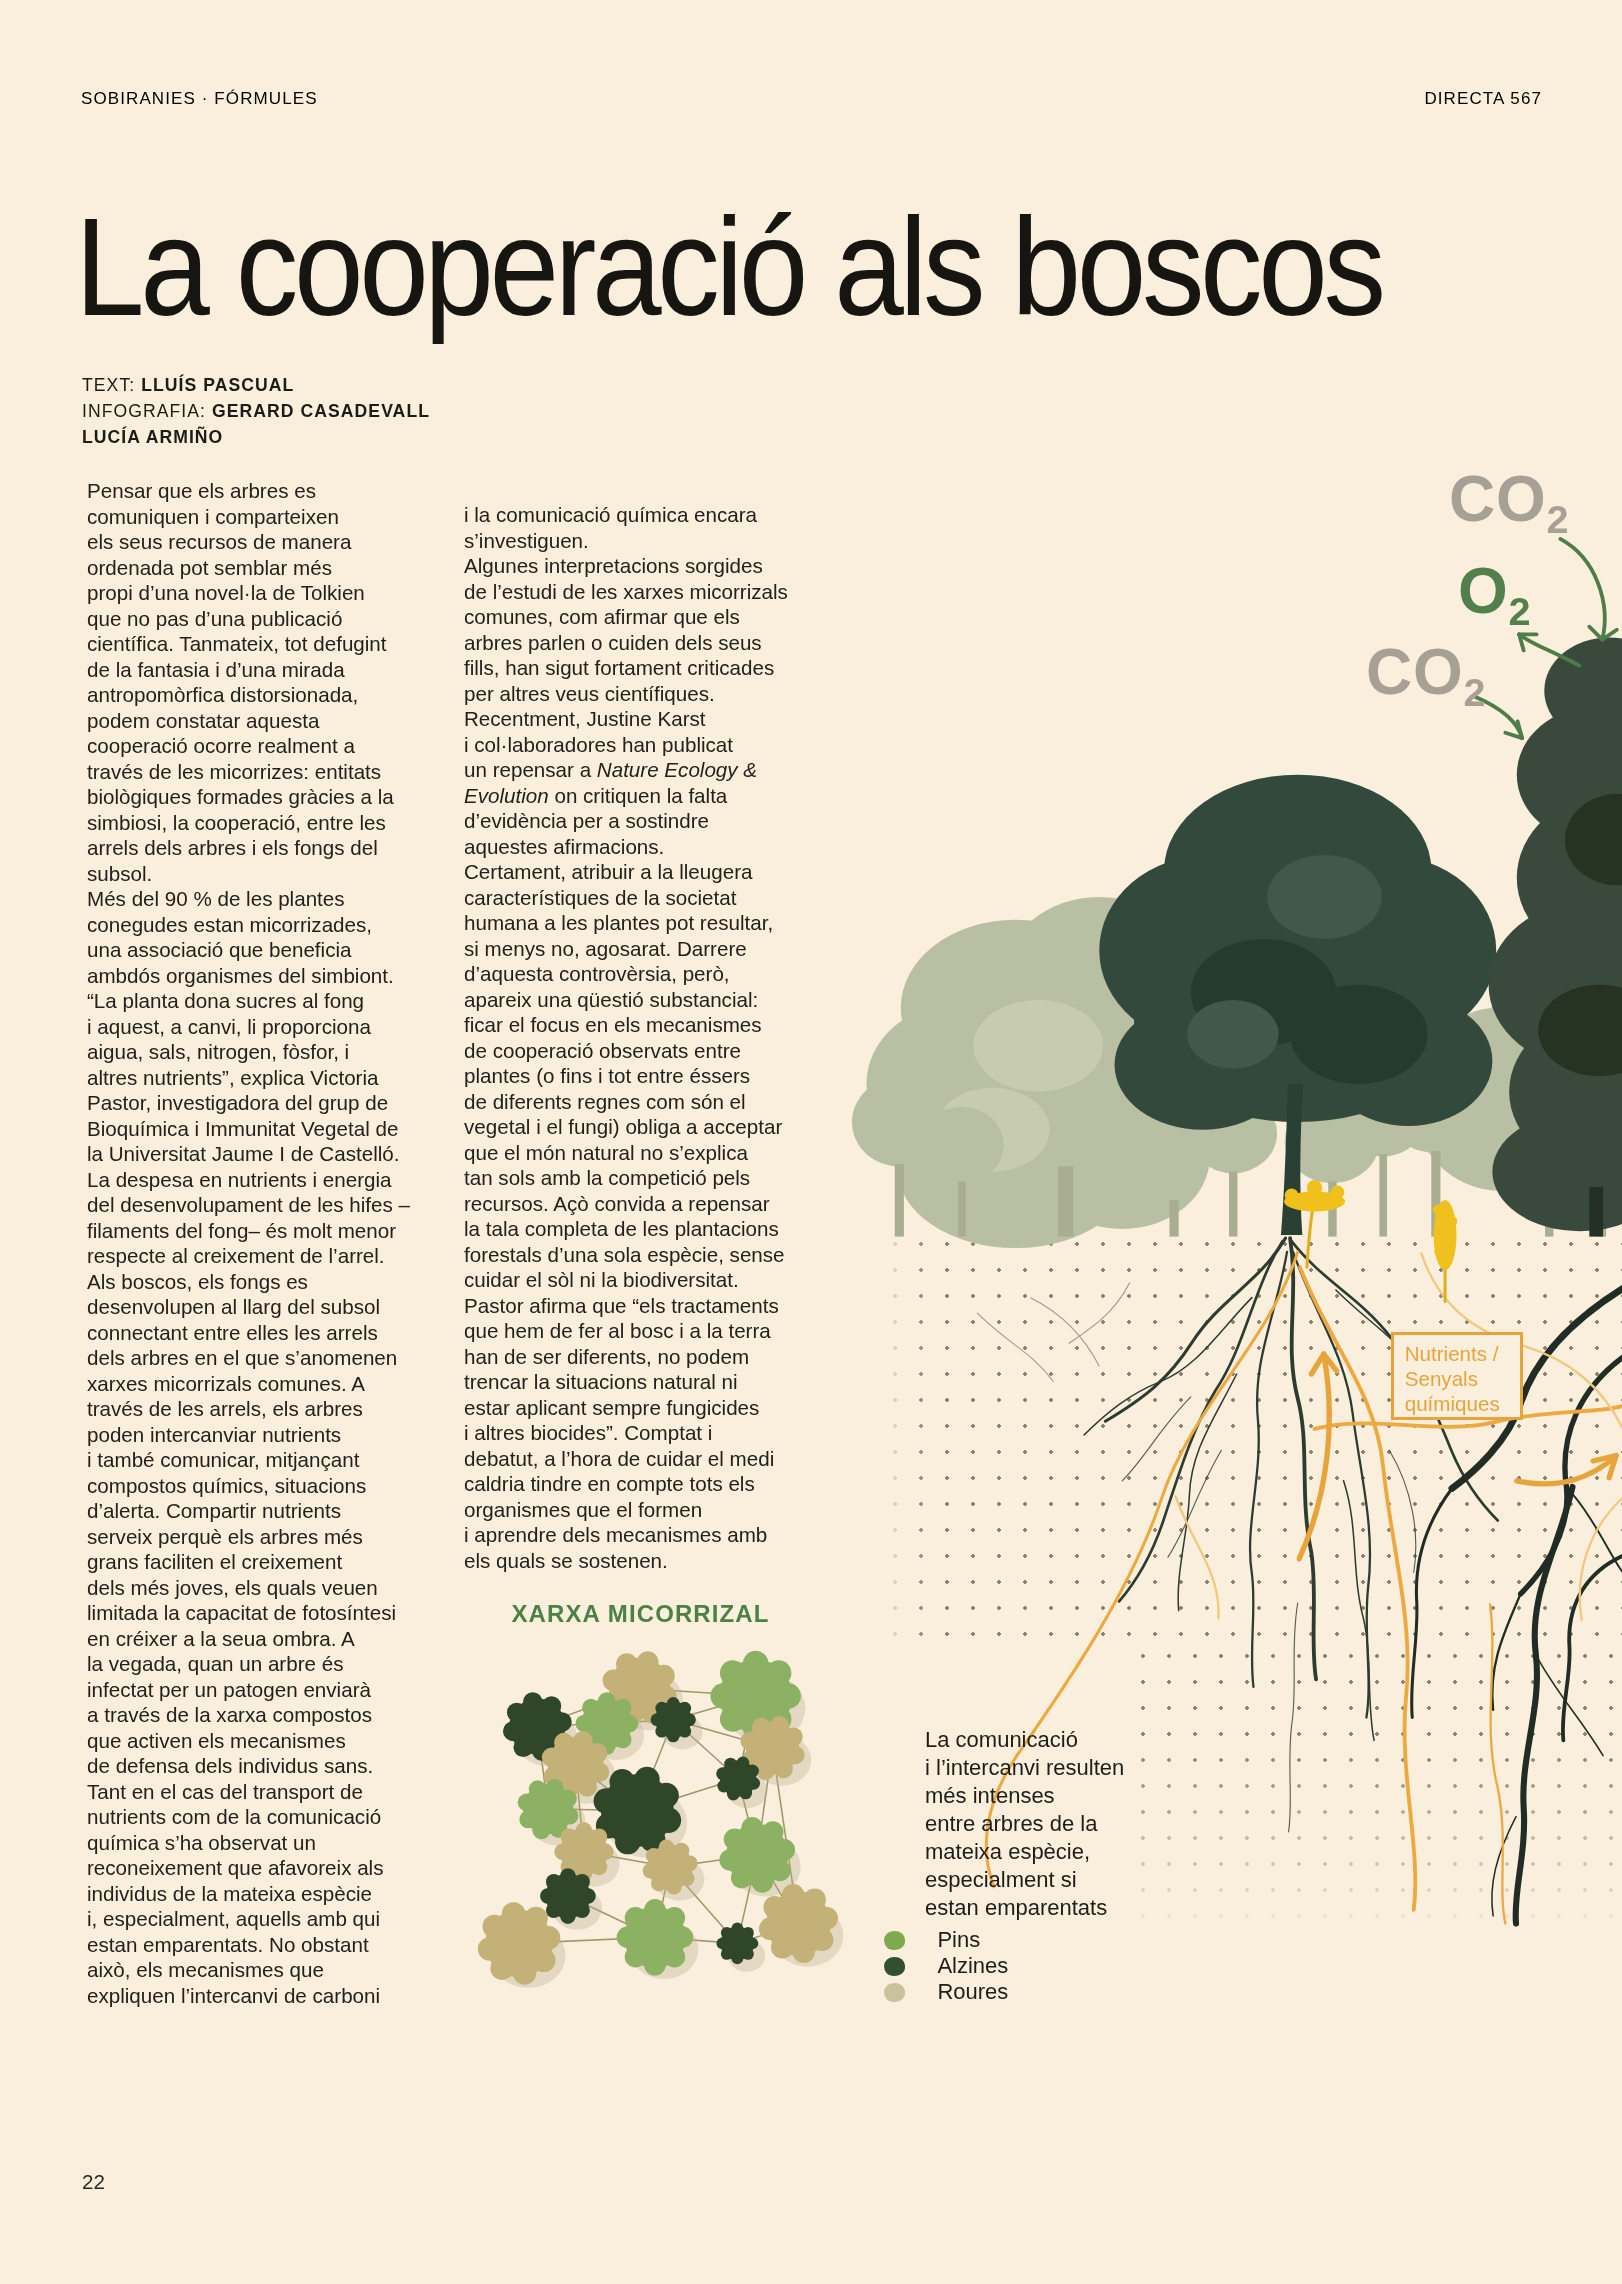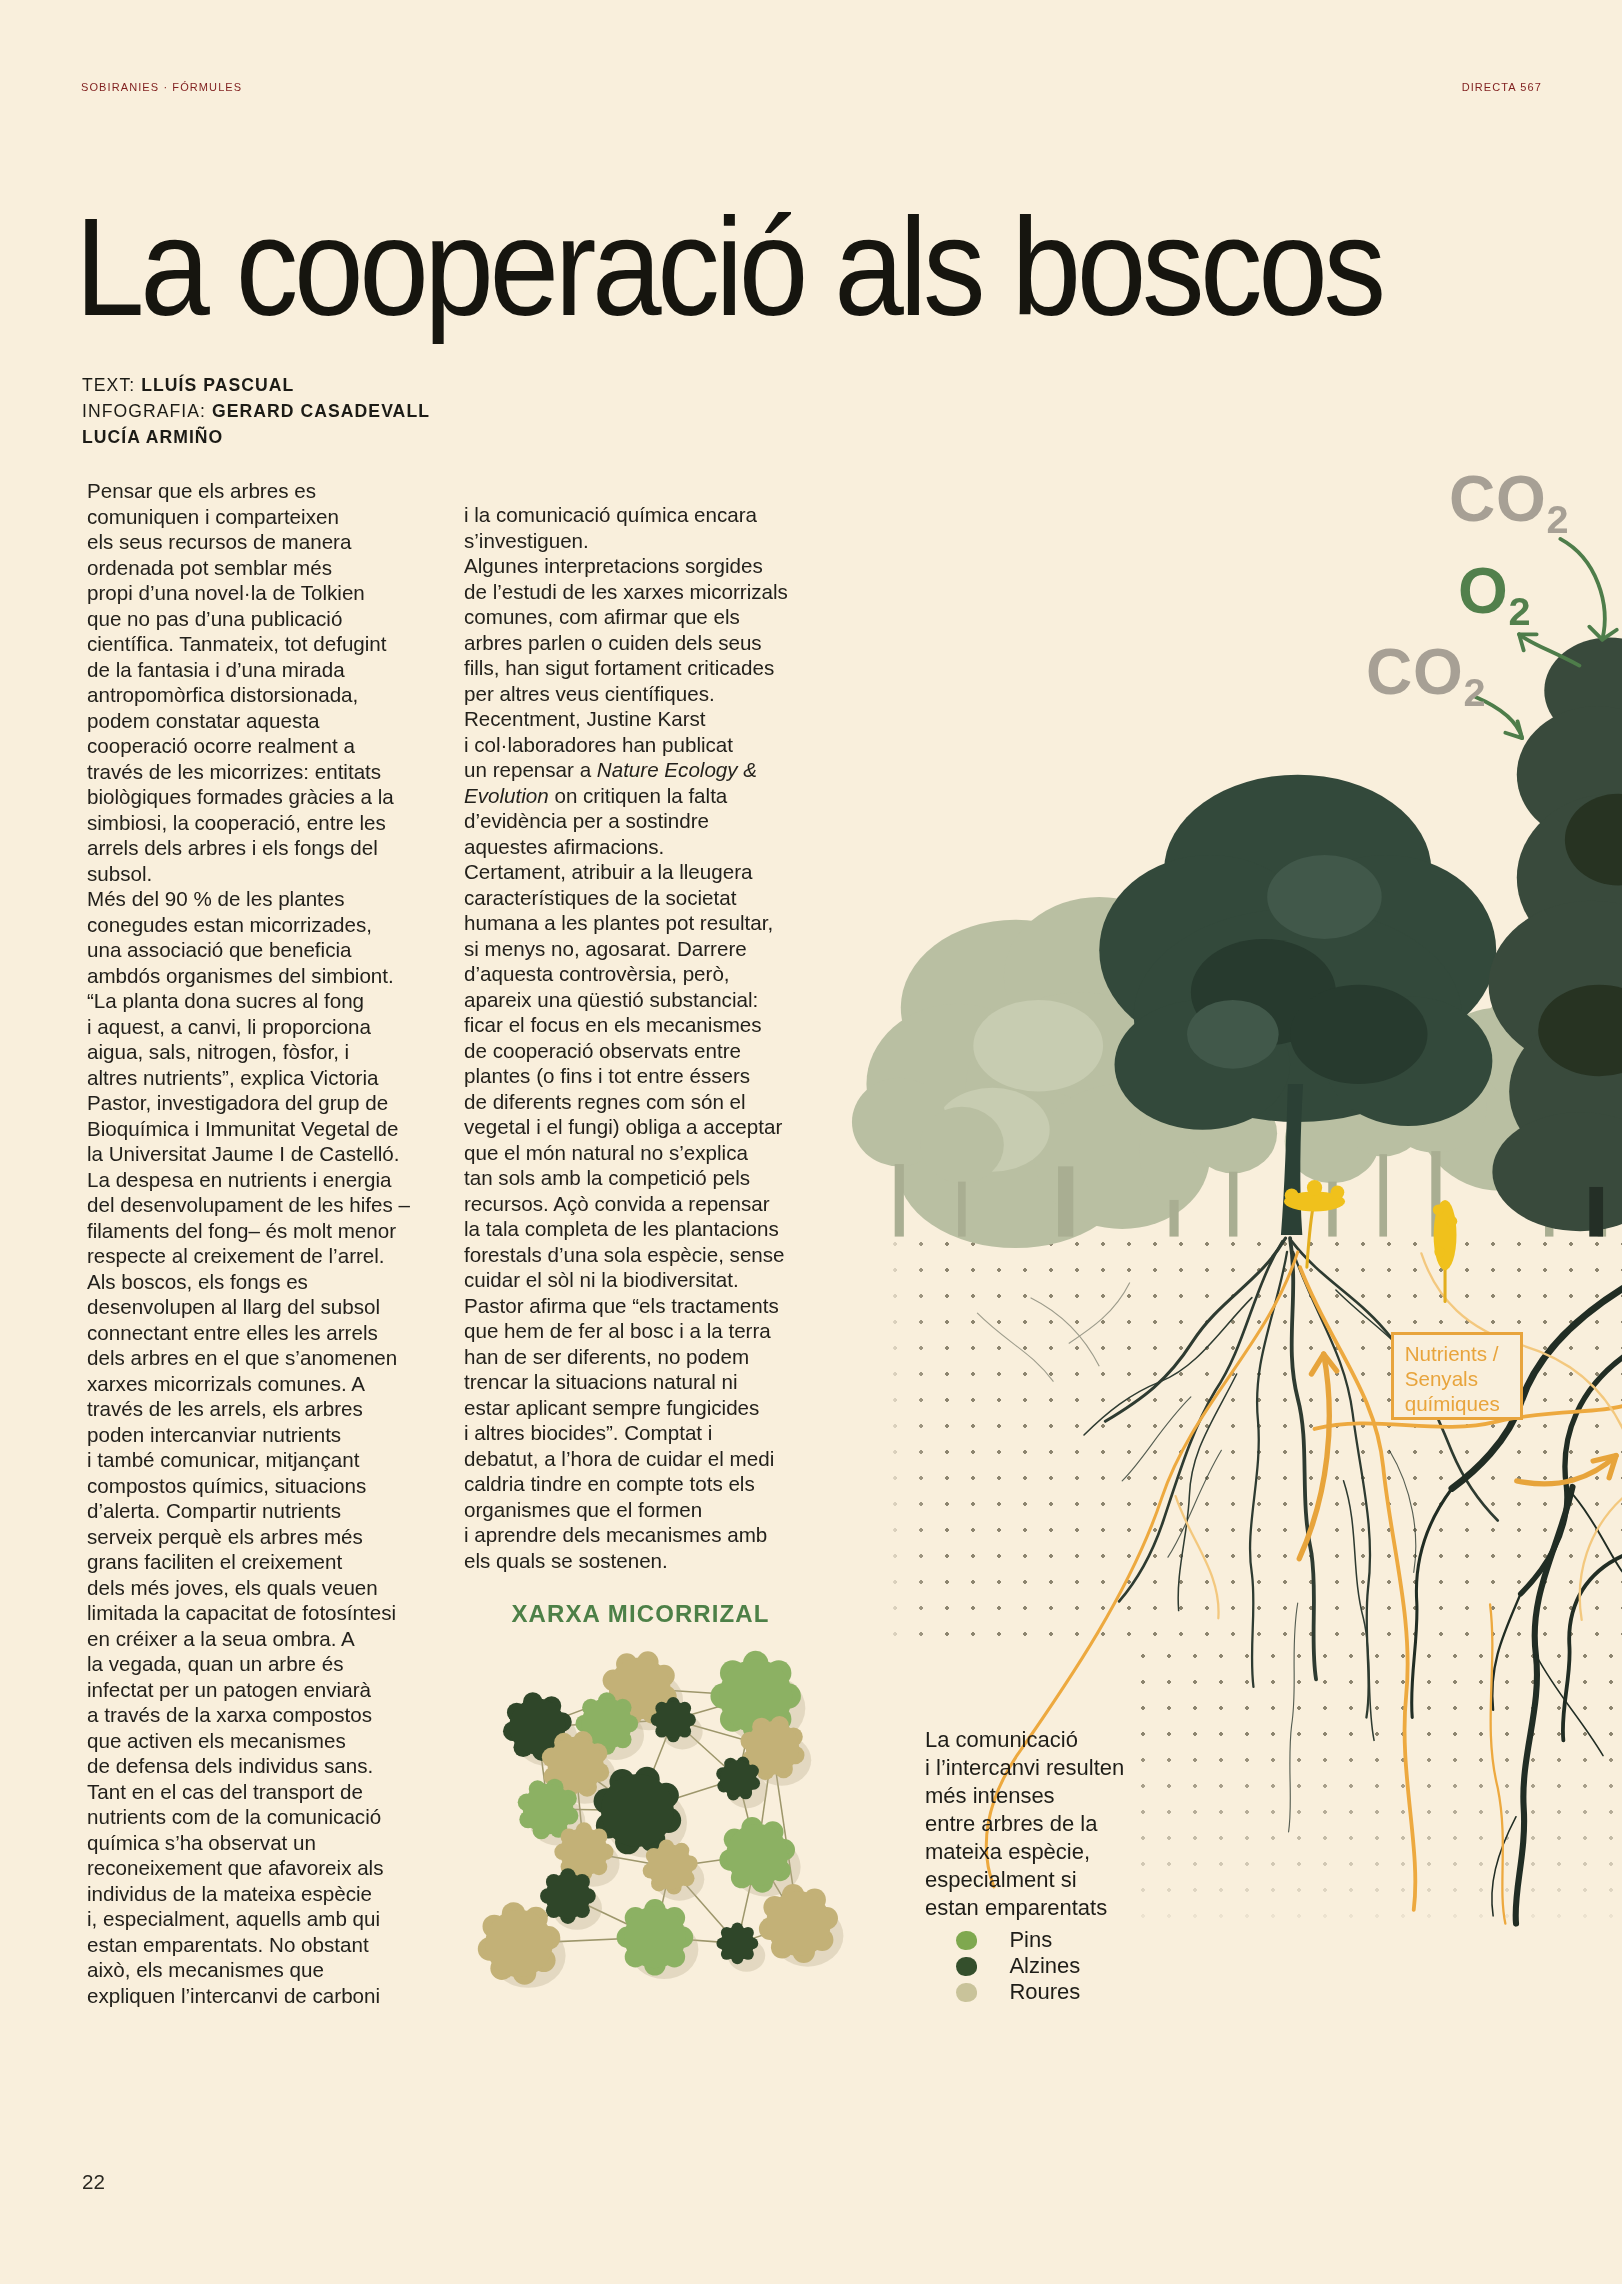--- a/index.html
+++ b/index.html
@@ -1,22 +1,22 @@
 <!DOCTYPE html>
 <html style="font-size:12.2px"><head>
 <meta charset="utf-8">
 <style>
   html,body{margin:0;padding:0;background:#e8e0d0;}
   .page{
     position:relative; width:1623px; height:2284px; overflow:hidden;
     background:#f9efdc; font-family:"Liberation Sans", sans-serif; color:#23211c;
   }
   
-  .topbar{position:absolute; left:81px; right:81px; top:81px;
-    font-size:11px; letter-spacing:1.1px; font-weight:500; color:#7f1d1d;
+  .topbar{position:absolute; left:81px; right:81px; top:89px;
+    font-size:17px; letter-spacing:1.1px; font-weight:500; color:#000000;
     display:flex; justify-content:space-between;}
   
   .title{position:absolute; left:75px; top:197px; margin:0;
     font-size:139px; line-height:1; font-weight:500; letter-spacing:-0.035em;
     color:#16150f; transform:scaleX(0.9); transform-origin:left top; white-space:nowrap;}
   
   .byline{position:absolute; left:82px; top:372px; font-size:17.6px; line-height:26px;
     letter-spacing:0.06em; color:#1c1b16;}
   .byline .bl{font-weight:400;}
   .byline strong{font-weight:700;}
@@ -48,21 +48,21 @@
     border:3.1px solid #e8a43c; background:#f9efdc; padding:6.1px 0 0 10.7px;}
   .nbox .line{font-size:20.6px; line-height:25px; color:#e8a43c; white-space:nowrap;}
   
   .xheading{position:absolute; left:427px; top:1600px; width:427px; text-align:center;
     font-size:24px; font-weight:700; letter-spacing:1.1px; color:#4d8047;}
   .net{position:absolute; left:416px; top:1641px; width:458px; height:504px;}
   
   .caption{position:absolute; left:925px; top:1727px; font-size:22px; color:#1e1d18;}
   .caption .line{height:28px; white-space:nowrap;}
   
-  .legend{position:absolute; left:956px; top:1927px;}
+  .legend{position:absolute; left:884px; top:1927px;}
   .legrow{height:26px; display:flex; align-items:center;}
   .blob{width:21.4px; height:19px; margin-right:32px; flex:0 0 auto;
     border-radius:48% 52% 55% 45% / 52% 48% 45% 55%;}
   .leglabel{font-size:22px; color:#1e1d18;}
   
   .pageno{position:absolute; left:82px; top:2170px; font-size:20.6px; color:#2a2822;}
 </style>
 </head>
 <body>
 

